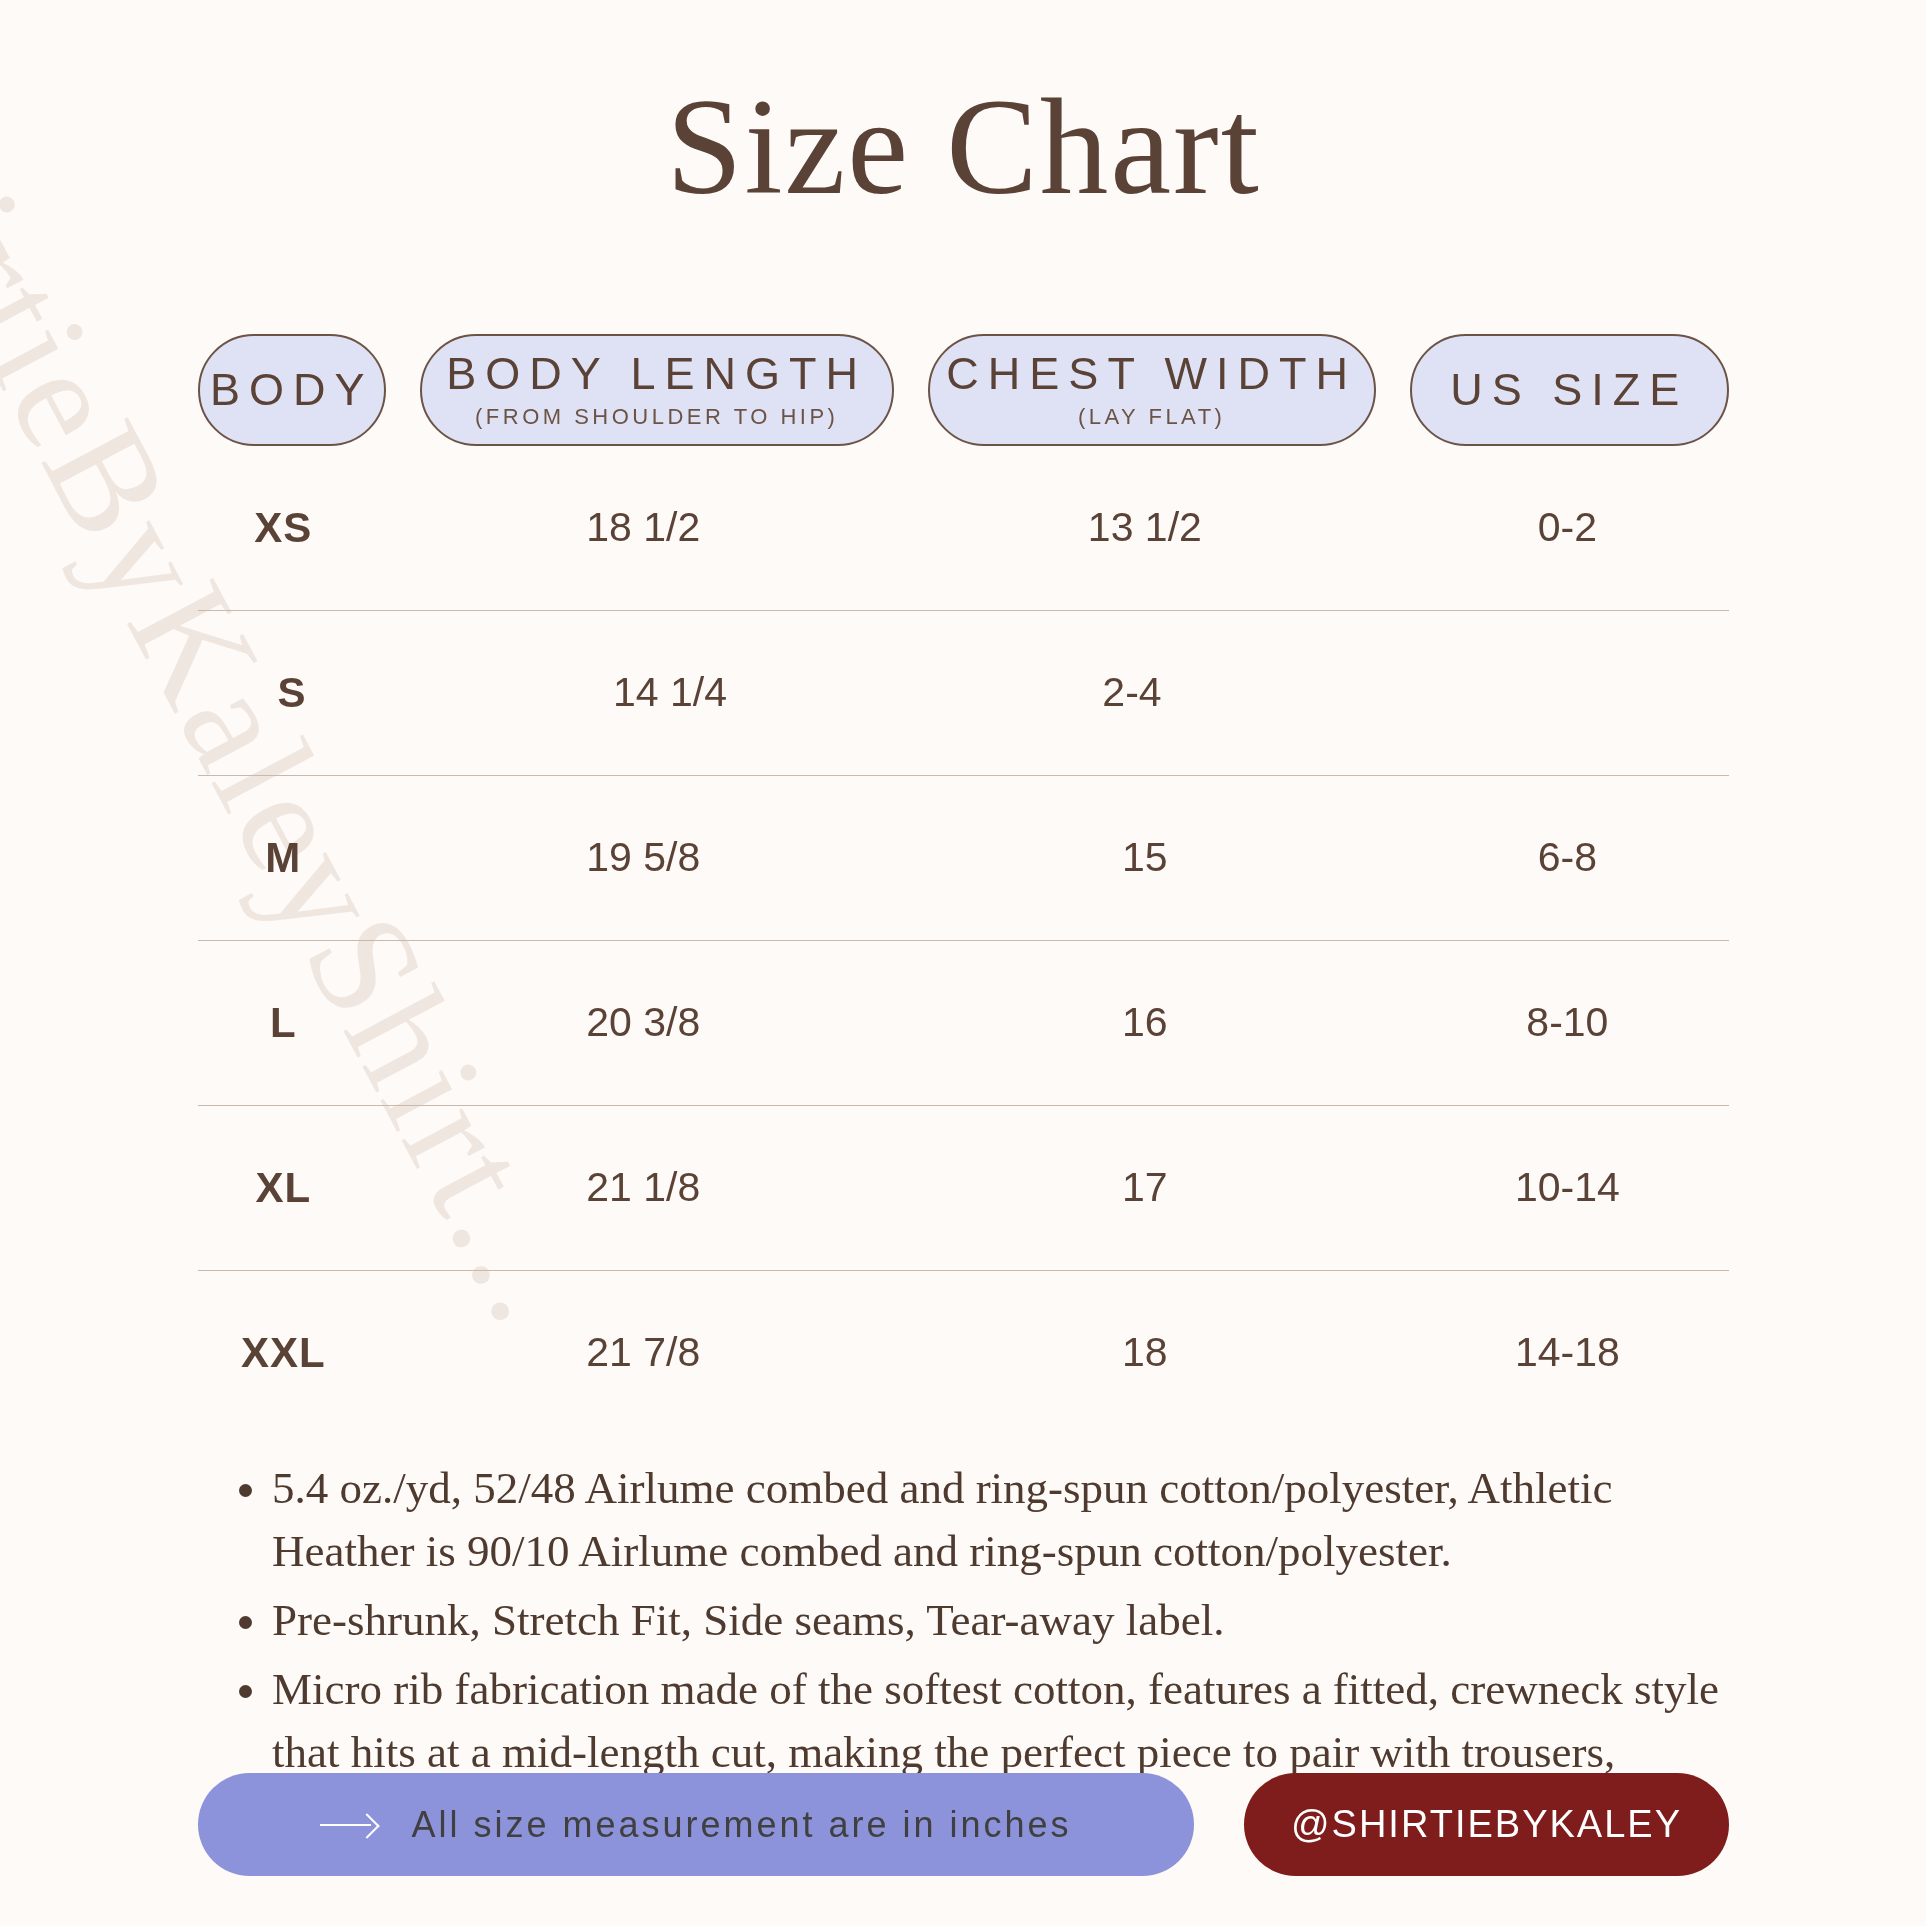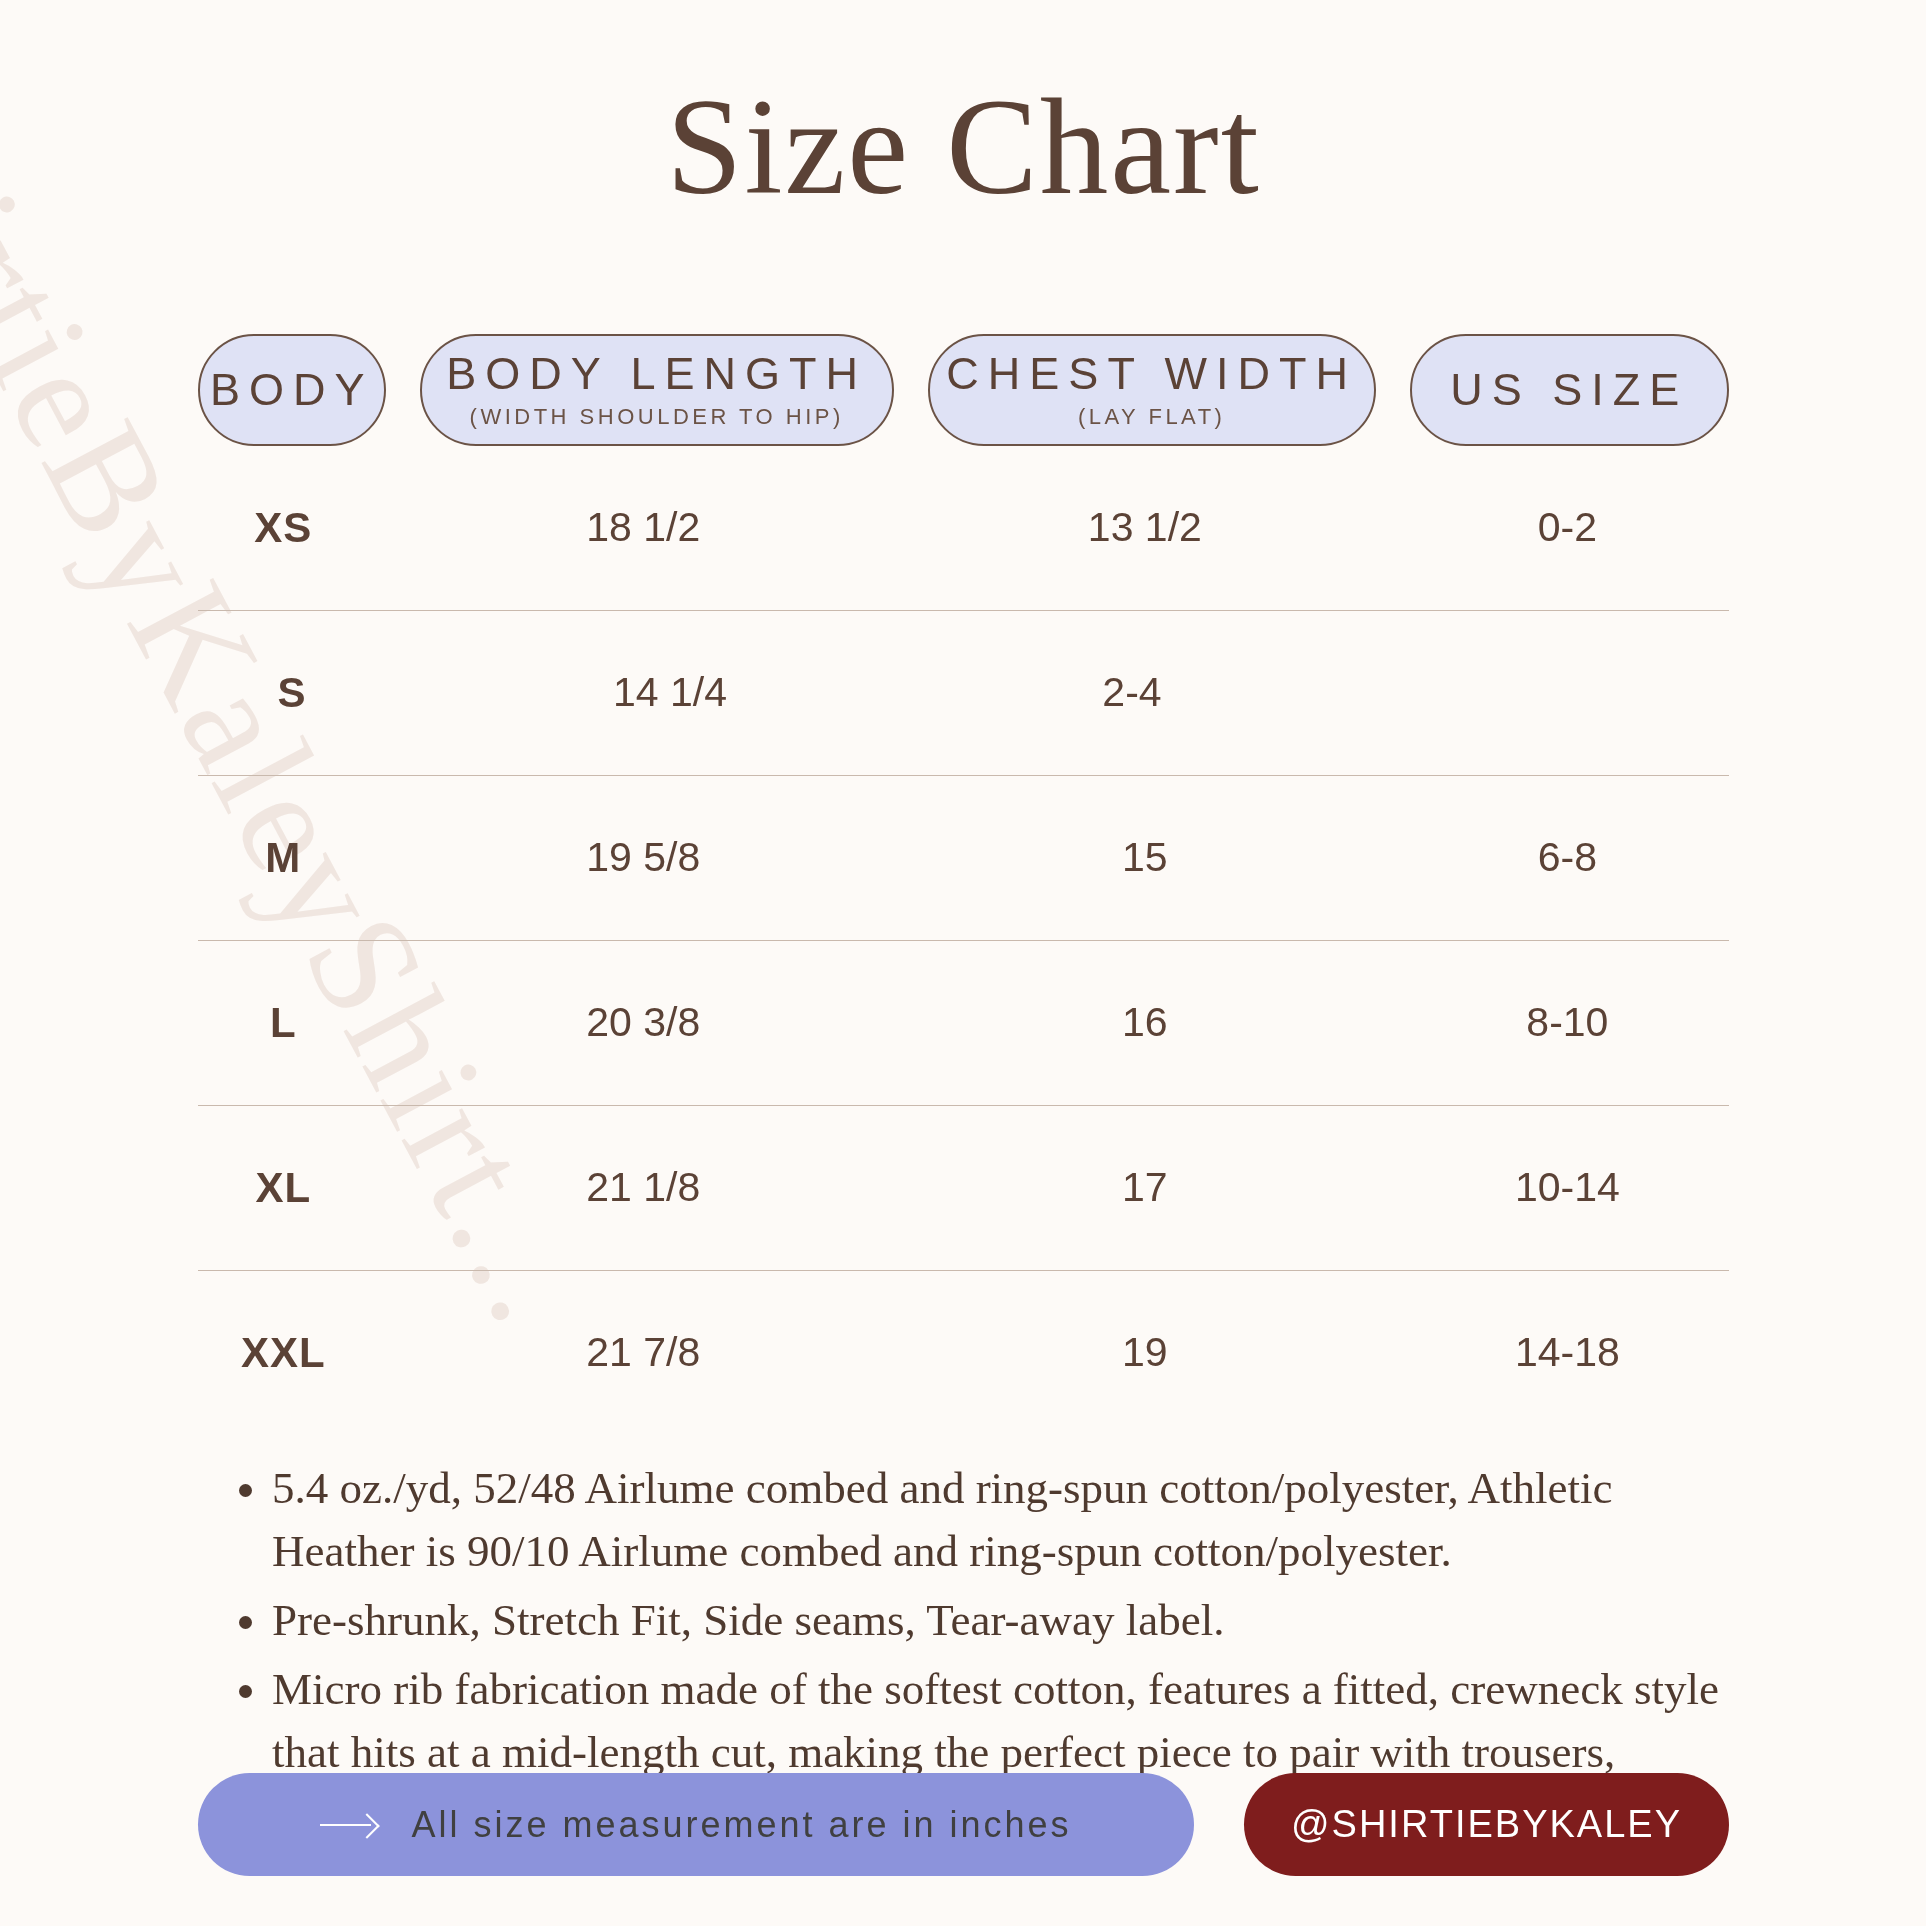--- a/index.html
+++ b/index.html
@@ -220,21 +220,21 @@
     <h1 class="title">Size Chart</h1>
 
     <div class="head-row">
 
       <div class="pill pill-size">
         <div class="pill-main">BODY</div>
       </div>
 
       <div class="pill pill-body">
         <div class="pill-main">BODY LENGTH</div>
-        <div class="pill-sub">(WIDTH SHOULDER TO HIP)</div>
+        <div class="pill-sub">(FROM SHOULDER TO HIP)</div>
       </div>
 
       <div class="pill pill-chest">
         <div class="pill-main">CHEST WIDTH</div>
         <div class="pill-sub">(LAY FLAT)</div>
       </div>
 
       <div class="pill pill-us">
         <div class="pill-main">US SIZE</div>
       </div>
@@ -273,21 +273,21 @@
       <div class="trow">
         <div class="cell c-size">XL</div>
         <div class="cell c-body">21 1/8</div>
         <div class="cell c-chest">17</div>
         <div class="cell c-us">10-14</div>
       </div>
 
       <div class="trow">
         <div class="cell c-size">XXL</div>
         <div class="cell c-body">21 7/8</div>
-        <div class="cell c-chest">19</div>
+        <div class="cell c-chest">18</div>
         <div class="cell c-us">14-18</div>
       </div>
 
     </div>
 
     <div class="bullets">
       <ul>
         <li>5.4 oz./yd, 52/48 Airlume combed and ring-spun cotton/polyester, Athletic Heather is 90/10 Airlume combed and ring-spun cotton/polyester.</li>
         <li>Pre-shrunk, Stretch Fit, Side seams, Tear-away label.</li>
         <li>Micro rib fabrication made of the softest cotton, features a fitted, crewneck style that hits at a mid-length cut, making the perfect piece to pair with trousers, shorts, or sweatpants of your choosing.</li>

